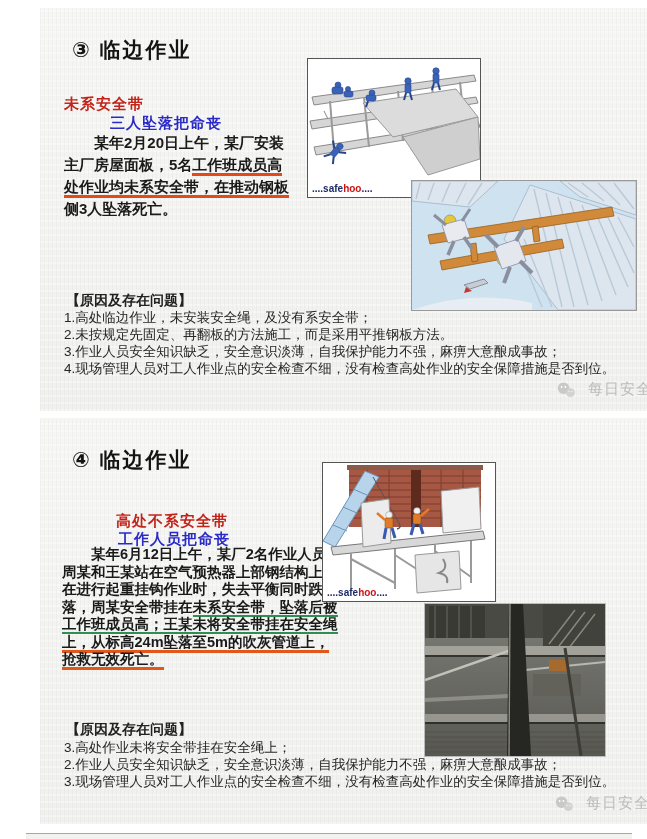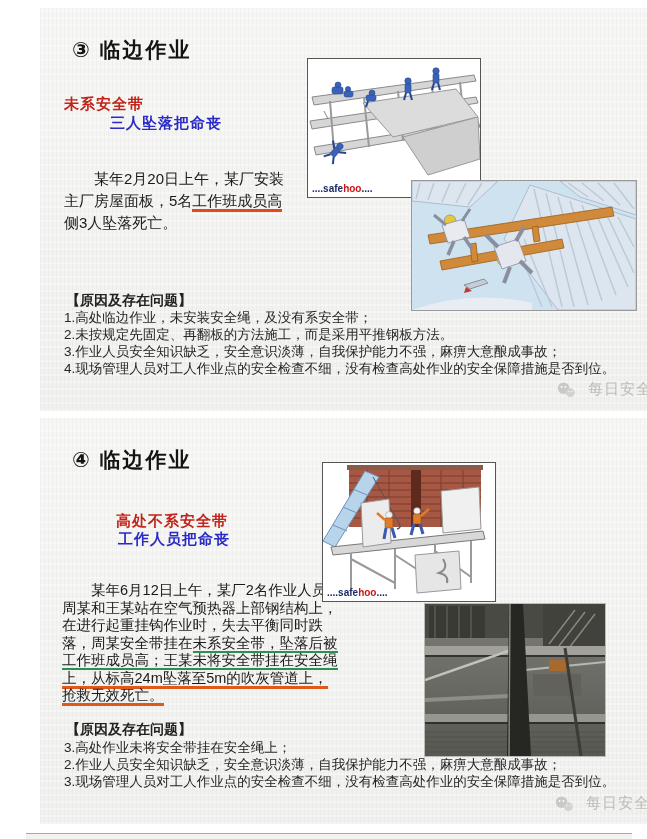--- a/index.html
+++ b/index.html
@@ -22,21 +22,21 @@
   .next-strip{
     position:absolute;left:26px;top:833px;width:606px;height:6px;
     background:#f2f2f0;border-top:1px solid #a8a8a4;
   }
   .p-title{
     position:absolute;left:32px;top:28px;
     font-size:21px;font-weight:bold;color:#141414;letter-spacing:2px;white-space:nowrap;
   }
   .h-red{position:absolute;font-size:15px;font-weight:bold;color:#c22419;white-space:nowrap;letter-spacing:1px;}
   .h-blue{position:absolute;font-size:15px;font-weight:bold;color:#2a2ac8;white-space:nowrap;letter-spacing:1px;}
-  .body-block{position:absolute;font-size:15px;font-weight:normal;color:#1a1a1a;margin-top:36px;}
+  .body-block{position:absolute;font-size:15px;font-weight:bold;color:#1a1a1a;}
   #panel1 .body-block{left:24px;top:124px;line-height:22px;}
   #panel2 .body-block{left:22px;top:128px;line-height:17.5px;font-size:14.5px;}
   .bline{white-space:nowrap;}
   .u-red{border-bottom:3px solid #e24a1a;}
   .u-green{border-bottom:2px solid #2e8f52;}
   .u-orange{border-bottom:3px solid #e2581a;}
   .r-title{position:absolute;left:26px;font-size:14px;font-weight:bold;color:#222;white-space:nowrap;}
   .r-lines{position:absolute;left:24px;font-size:13.5px;color:#262626;line-height:17px;}
   .r-lines div{white-space:nowrap;}
   .watermark{
@@ -62,20 +62,21 @@
 <div class="panel" id="panel1">
 
   <div class="p-title">③ 临边作业</div>
 
   <div class="h-red" style="left:24px;top:87px;">未系安全带</div>
   <div class="h-blue" style="left:70px;top:106px;">三人坠落把命丧</div>
 
   <div class="body-block">
     <div class="bline"><span>　　某年2月20日上午，某厂安装</span></div>
     <div class="bline"><span>主厂房屋面板，5名</span><span class="u-red">工作班成员高</span></div>
+    <div class="bline"><span class="u-red">处作业均未系安全带，在推动钢板</span></div>
     <div class="bline"><span>侧3人坠落死亡。</span></div>
   </div>
 
   <div class="imgbox" style="left:267px;top:50px;width:174px;height:140px;">
     <svg width="172" height="138" viewBox="0 0 172 138">
       <rect width="172" height="138" fill="#ffffff"></rect>
       <g stroke="#8a8a8a" fill="#d6d6d6" stroke-width="1">
         <polygon points="4,38 166,16 168,22 6,46"></polygon>
         <polygon points="2,62 168,38 170,44 4,70"></polygon>
         <polygon points="6,88 170,62 172,68 8,96"></polygon>

